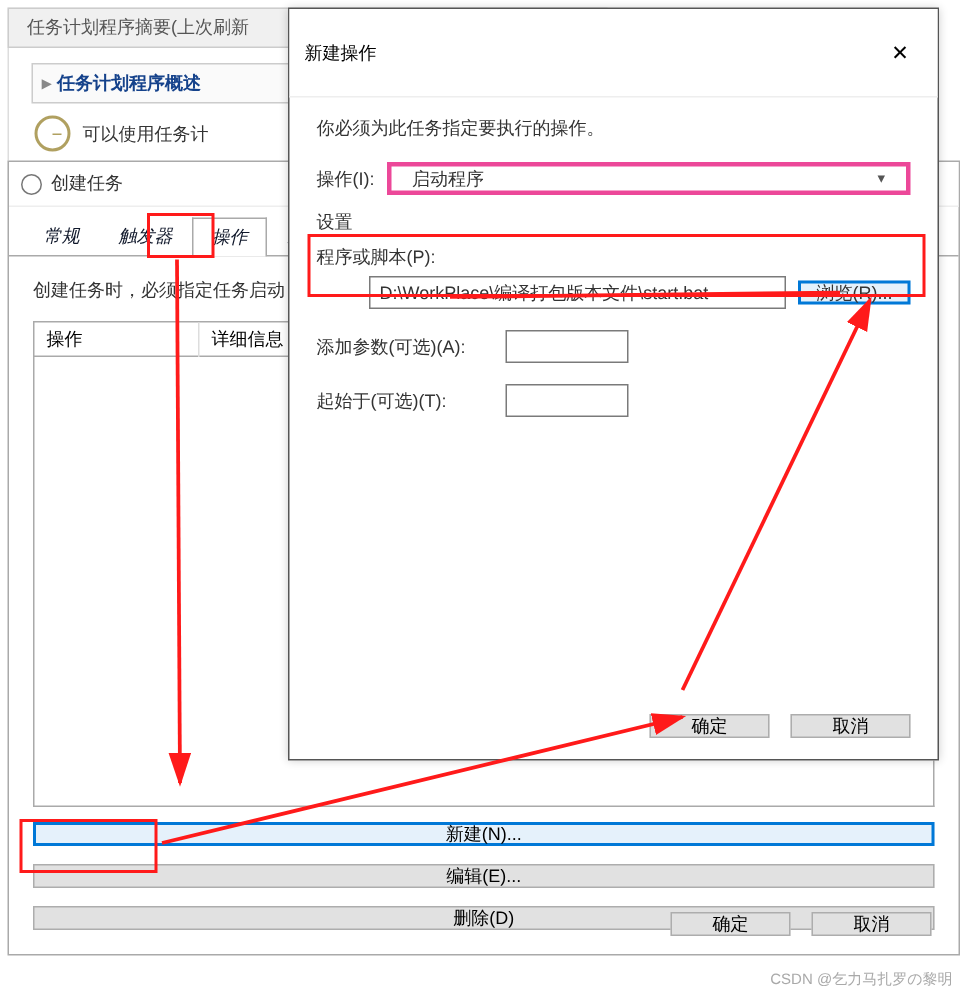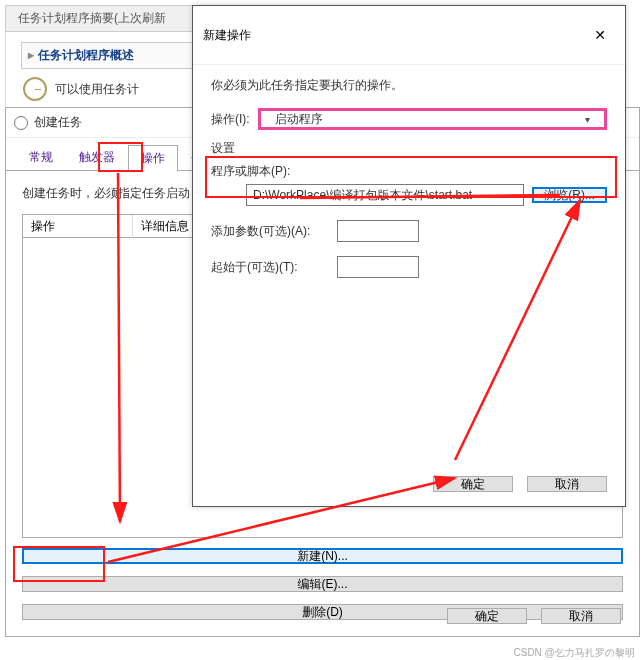--- a/index.html
+++ b/index.html
@@ -13,21 +13,21 @@
   .bg-header::before { content: "▸"; color: #888; margin-right: 4px; }
   .bg-desc { display: flex; align-items: center; gap: 8px; padding: 8px 2px; color: #333; }
   .clock-icon { width: 24px; height: 24px; border: 2px solid #b0a060; border-radius: 50%; position: relative; }
   .clock-icon::before { content: ""; position: absolute; left: 50%; top: 50%; width: 6px; height: 1px; background: #b0a060; transform-origin: left center; }
 
   
   .create-task { position: absolute; left: 5px; top: 107px; width: 635px; height: 530px; background: #fff; border: 1px solid #aaa; }
   .ct-title { display: flex; align-items: center; gap: 6px; padding: 6px 8px; background: #fff; border-bottom: 1px solid #eee; color: #333; }
   .ct-title .ticon { width: 14px; height: 14px; border: 1.5px solid #777; border-radius: 50%; position: relative; }
   .ct-tabs { display: flex; border-bottom: 1px solid #aaa; padding: 6px 10px 0 10px; gap: 0; }
-  .ct-tab { padding: 4px 12px; border: 1px solid transparent; border-bottom: none; color: #4c1d95; cursor: pointer; }
+  .ct-tab { padding: 4px 12px; border: 1px solid transparent; border-bottom: none; color: #0f172a; cursor: pointer; font-style: italic; }
   .ct-tab.active { border-color: #aaa; background: #fff; position: relative; top: 1px; }
   .ct-body { padding: 14px 16px; }
   .ct-hint { color: #333; margin-bottom: 12px; }
   .ct-listhdr { display: flex; border: 1px solid #aaa; background: #fff; height: 24px; align-items: center; }
   .ct-listhdr > div { padding: 3px 8px; border-right: 1px solid #ddd; }
   .ct-listbox { border: 1px solid #aaa; border-top: none; height: 300px; background: #fff; }
   .ct-btns { display: flex; gap: 12px; padding: 10px 0 0 0; flex-direction: column; }
   .btn { min-width: 80px; height: 16px; border: 1px solid #adadad; background: #e1e1e1; display: inline-flex; align-items: center; justify-content: center; padding: 0 10px; cursor: pointer; }
   .btn.primary { border: 2px solid #0078d7; background: #e5f1fb; }
   .ct-footer { position: absolute; right: 18px; bottom: 12px; display: flex; gap: 14px; }

